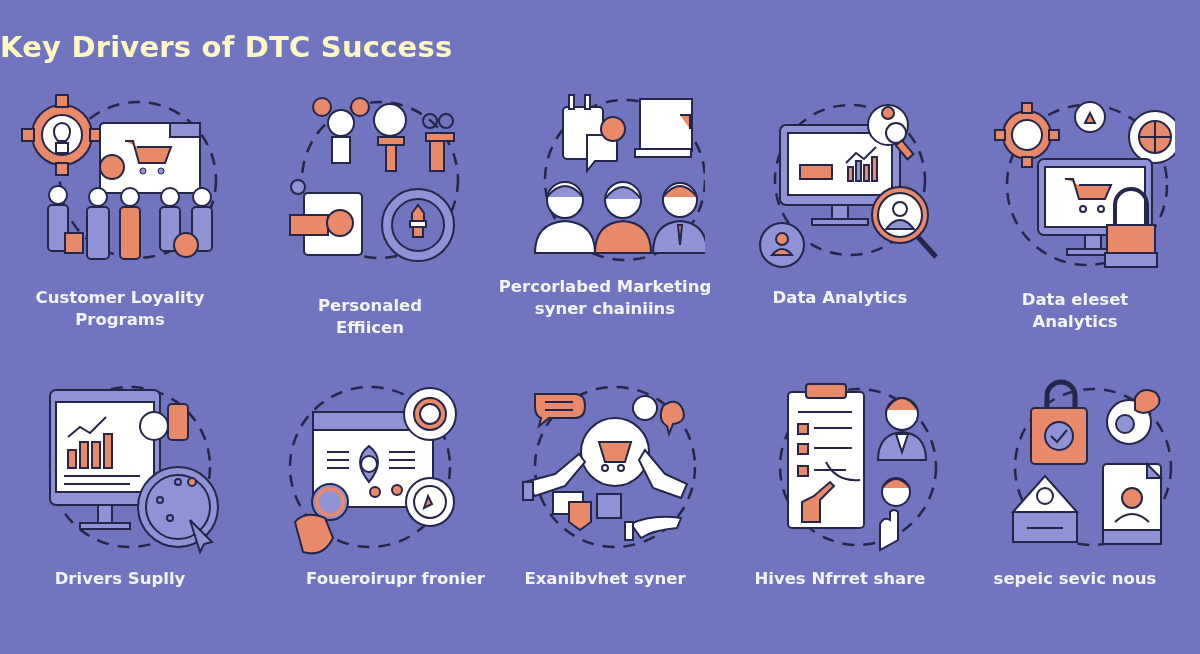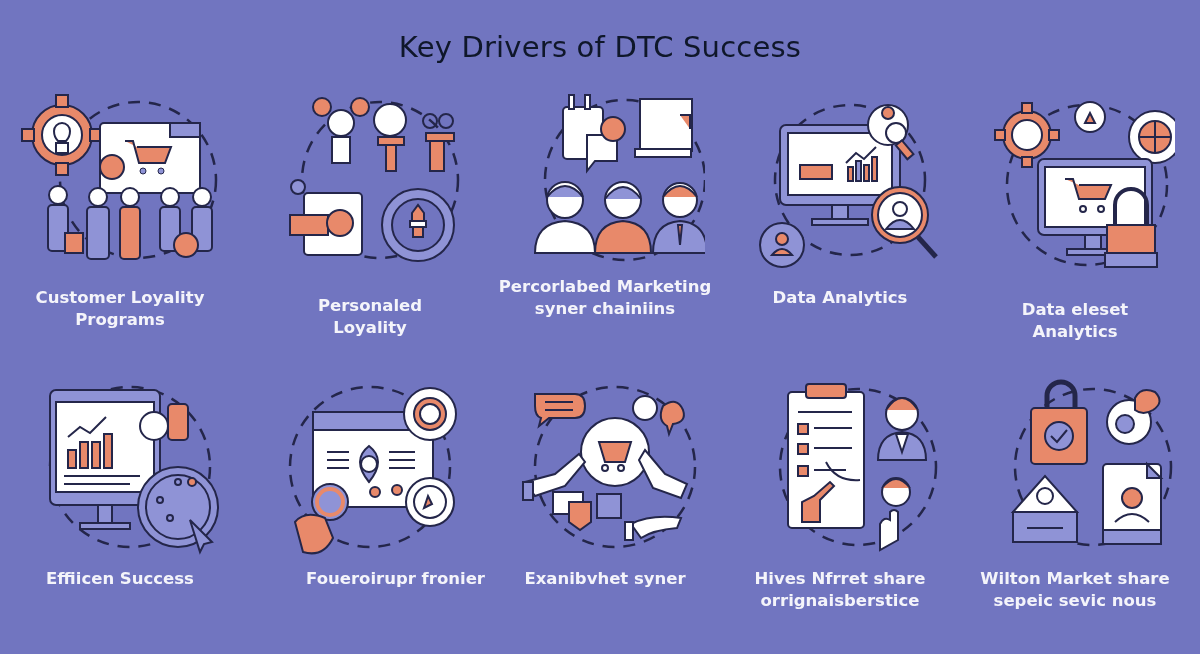--- a/index.html
+++ b/index.html
@@ -5,22 +5,22 @@
   html, body { margin: 0; padding: 0; }
   body {
     width: 1200px; height: 654px; overflow: hidden;
     background: #7175c0;
     font-family: "DejaVu Sans", "Liberation Sans", sans-serif;
     color: #ffffff;
     position: relative;
   }
   .title {
     position: absolute; left: 0; right: 0; top: 30px;
-    text-align: center; font-size: 29px; font-weight: normal; letter-spacing: 0.2px;
-    color: #0f172a;
+    text-align: left; font-size: 29px; font-weight: bold; letter-spacing: 0.2px;
+    color: #fef9c3;
   }
   .grid {
     position: absolute; left: 0; top: 0; width: 980px; height: 654px;
   }
   .cell {
     position: absolute; width: 240px;
   }
   .icon-wrap {
     position: absolute; left: 20px; width: 200px; height: 190px;
   }
@@ -110,21 +110,21 @@
           <circle r="36" fill="#8f93d6"></circle>
           <circle r="26" fill="#7175c0"></circle>
           <path d="M-6 -12 l6 -8 l6 8 v8 h-12z" fill="#e8896a"></path>
           <rect x="-8" y="-4" width="16" height="6" fill="#fff"></rect>
             <rect x="-5" y="2" width="10" height="10" fill="#e8896a"></rect>
         </g>
       </svg>
     </div>
     <div class="label" style="top:295px;">
       <span>Personaled</span>
-      <span>Loyality</span>
+      <span>Effiicen</span>
     </div>
   </div>
 
   <div class="cell" style="left:485px;top:0;">
     <div class="icon-wrap" style="top:85px;">
       <svg viewBox="0 0 200 190">
         <circle cx="120" cy="95" r="80" fill="none" stroke="#24264a" stroke-width="2.5" stroke-dasharray="12 9"></circle>
         <g stroke="#24264a" stroke-width="2">
           <rect x="58" y="22" width="40" height="52" rx="4" fill="#fff"></rect>
           <rect x="64" y="10" width="5" height="14" fill="#fff"></rect>
@@ -216,21 +216,21 @@
           <circle cx="108" cy="124" r="3" fill="#fff"></circle>
             <circle cx="126" cy="124" r="3" fill="#fff"></circle>
           <rect x="110" y="150" width="16" height="14" fill="#8f93d6"></rect>
             <rect x="92" y="164" width="52" height="6" fill="#8f93d6"></rect>
           <path d="M140 140 v-20 a16 16 0 0 1 32 0 v20" fill="none" stroke-width="4"></path>
           <rect x="132" y="140" width="48" height="32" fill="#e8896a"></rect>
           <rect x="130" y="168" width="52" height="14" fill="#8f93d6"></rect>
         </g>
       </svg>
     </div>
-    <div class="label" style="top:299px;">
+    <div class="label" style="top:289px;">
       <span>Data eleset</span>
       <span>Analytics</span>
     </div>
   </div>
 
   <div class="cell" style="left:0px;top:0;">
     <div class="icon-wrap" style="top:372px;">
       <svg viewBox="0 0 200 190">
         <circle cx="110" cy="95" r="80" fill="none" stroke="#24264a" stroke-width="2.5" stroke-dasharray="12 9"></circle>
         <g stroke="#24264a" stroke-width="2">
@@ -251,21 +251,21 @@
           <circle cx="158" cy="135" r="32" fill="none"></circle>
           <circle cx="140" cy="128" r="3" fill="#8f93d6"></circle>
             <circle cx="158" cy="110" r="3" fill="#8f93d6"></circle>
             <circle cx="172" cy="110" r="4" fill="#e8896a"></circle>
             <circle cx="150" cy="146" r="3" fill="#8f93d6"></circle>
           <path d="M170 148 l22 22 l-8 2 l-4 8z" fill="#8f93d6"></path>
         </g>
       </svg>
     </div>
     <div class="label" style="top:568px;">
-      <span>Effiicen Success</span>
+      <span>Drivers Suplly</span>
     </div>
   </div>
 
   <div class="cell" style="left:245px;top:0;">
     <div class="icon-wrap" style="top:372px;">
       <svg viewBox="0 0 200 190">
         <circle cx="105" cy="95" r="80" fill="none" stroke="#24264a" stroke-width="2.5" stroke-dasharray="12 9"></circle>
         <g stroke="#24264a" stroke-width="2">
           <rect x="48" y="40" width="120" height="95" fill="#fff"></rect>
           <rect x="48" y="40" width="120" height="18" fill="#8f93d6"></rect>
@@ -352,21 +352,20 @@
           <path d="M138 88 q0 -26 24 -28 q24 2 24 28z" fill="#8f93d6"></path>
           <path d="M156 62 l6 18 l6 -18z" fill="#fff"></path>
           <circle cx="156" cy="120" r="14" fill="#fff"></circle>
             <path d="M142 116 q14 -18 28 0" fill="#e8896a"></path>
           <path d="M140 178 v-26 q4 -8 10 -4 v-8 q4 -4 8 0 v28z" fill="#fff"></path>
         </g>
       </svg>
     </div>
     <div class="label" style="top:568px;">
       <span>Hives Nfrret share</span>
-      <span>orrignaisberstice</span>
     </div>
   </div>
 
   <div class="cell" style="left:955px;top:0;">
     <div class="icon-wrap" style="top:372px;">
       <svg viewBox="0 0 200 190">
         <circle cx="118" cy="95" r="78" fill="none" stroke="#24264a" stroke-width="2.5" stroke-dasharray="12 9"></circle>
         <g stroke="#24264a" stroke-width="2">
           <path d="M72 36 v-12 a14 14 0 0 1 28 0 v12" fill="none" stroke-width="5"></path>
           <rect x="56" y="36" width="56" height="56" rx="4" fill="#e8896a"></rect>
@@ -381,18 +380,17 @@
           <path d="M140 150 q17 -16 34 0" fill="none"></path>
           <rect x="128" y="158" width="58" height="14" fill="#8f93d6"></rect>
           <path d="M38 140 l32 -36 l32 36z" fill="#fff"></path>
           <rect x="38" y="140" width="64" height="30" fill="#8f93d6"></rect>
           <circle cx="70" cy="124" r="8" fill="#fff"></circle>
           <line x1="52" y1="156" x2="88" y2="156"></line>
         </g>
       </svg>
     </div>
     <div class="label" style="top:568px;">
-      <span>Wilton Market share</span>
       <span>sepeic sevic nous</span>
     </div>
   </div>
 
 </div>
 
 </body></html>

